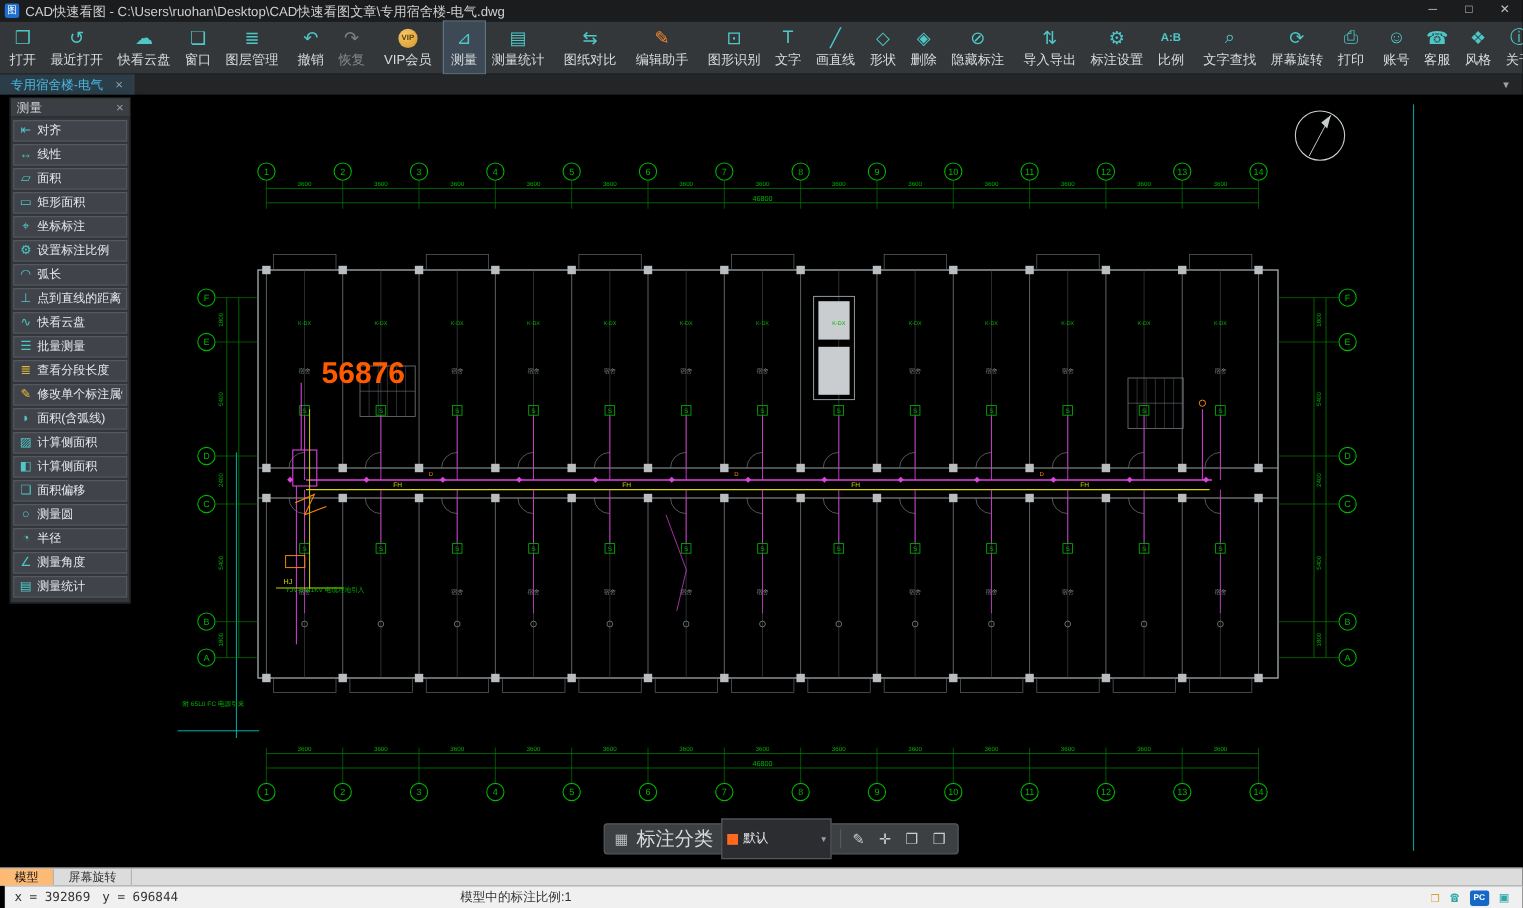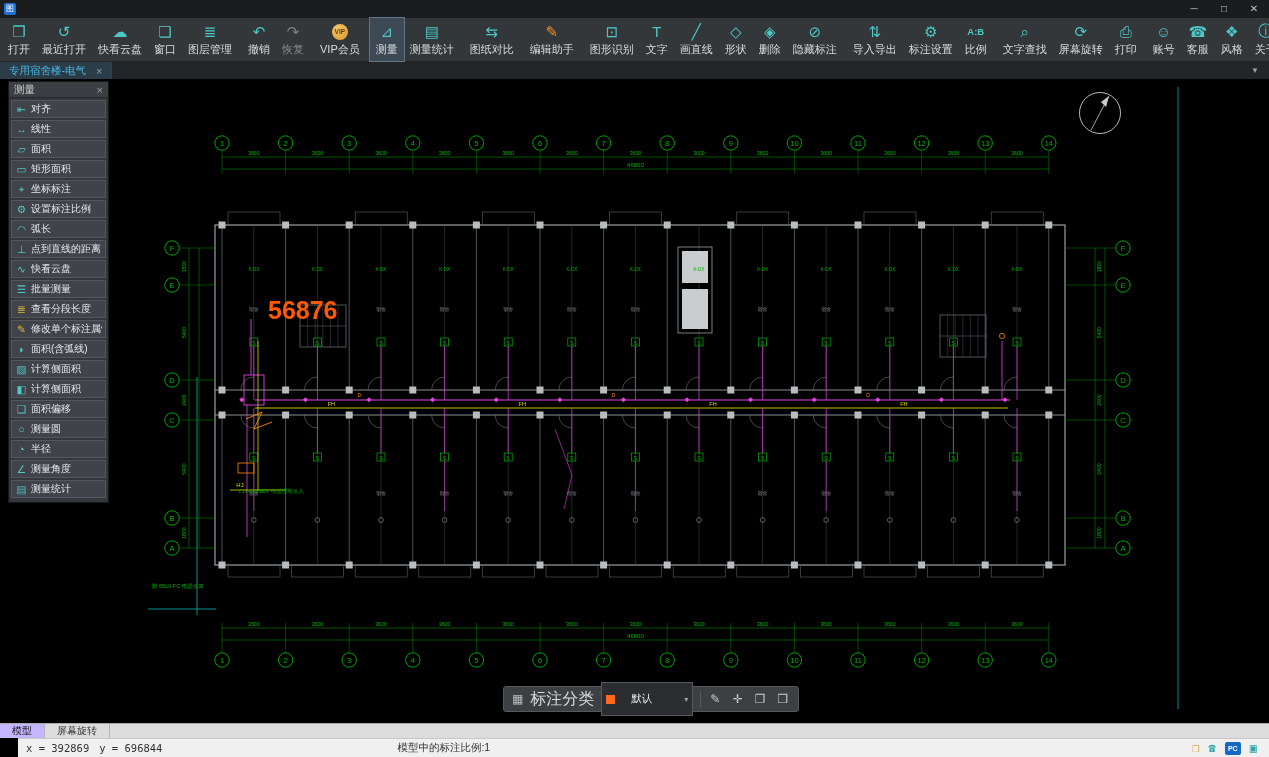--- a/index.html
+++ b/index.html
@@ -44,43 +44,44 @@
   .palette-close{margin-left:auto;color:#9aa0a4;font-size:11px}
   .palette-body{padding:2px}
   .pal-item{height:18px;margin-bottom:2px;background:#40444a;border:1px solid #54585e;display:flex;align-items:center;gap:3px;padding:0 3px}
   .pal-icon{width:13px;flex:0 0 auto;text-align:center;font-size:10.5px;color:#4ec7c7;line-height:16px}
   .pal-label{font-size:10px;color:#e6e8ea;white-space:nowrap;overflow:hidden}
 
   
   .mini{position:absolute;left:503px;top:686px;height:26px;background:#3d4043;border:1px solid #55585c;border-radius:3px;display:flex;align-items:center;gap:7px;padding:0 8px;z-index:5}
   .mini-grid{color:#b9bdc0;font-size:12px}
   .mini-label{color:#d9dbdd;font-size:16px;white-space:nowrap}
-  .mini-select{width:92px;height:34px;background:#2b2d30;border:1px solid #55585c;display:flex;align-items:center;gap:16px;padding:0 4px}
+  .mini-select{width:92px;height:34px;background:#2b2d30;border:1px solid #55585c;display:flex;align-items:center;gap:4px;padding:0 4px}
   .swatch{width:9px;height:9px;flex:0 0 auto}
   .mini-value{color:#e4e6e8;font-size:10.5px;flex:1}
   .mini-arrow{color:#9aa0a4;font-size:8px}
   .mini-sep{width:1px;height:16px;background:#55585c}
   .mini-act{color:#c9cdd0;font-size:12px;padding:0 2px}
 
   
   .bottom-tabs{position:absolute;top:723px;left:0;right:0;height:15px;background:#dcdcdc;border-top:1px solid #a8a8a8;display:flex;align-items:stretch;font-size:10px}
   .btab{display:flex;align-items:center;padding:0 12px;color:#333;border-right:1px solid #b5b5b5}
-  .btab.active{background:#c4b5fd;color:#111}
-  .statusbar{position:absolute;top:738px;left:18px;right:0;height:19px;background:#f0f0f0;border-top:1px solid #c9c9c9;display:flex;align-items:center;padding:0 8px;font-size:10.5px;color:#333;font-family:"DejaVu Sans Mono",monospace}
+  .btab.active{background:#fdba74;color:#111}
+  .statusbar{position:absolute;top:738px;left:4px;right:0;height:19px;background:#f0f0f0;border-top:1px solid #c9c9c9;display:flex;align-items:center;padding:0 8px;font-size:10.5px;color:#333;font-family:"DejaVu Sans Mono",monospace}
   .coord{margin-right:10px}
   .scale-text{margin-left:225px;font-family:Liberation Sans, sans-serif}
   .status-icons{margin-left:auto;display:flex;align-items:center;gap:9px;padding-right:4px}
   .st-icon{font-size:12px}
   .pc-badge{width:16px;height:13px;background:#1668c6;border-radius:2px;color:#fff;font-size:7px;font-weight:bold;display:flex;align-items:center;justify-content:center;font-family:"Liberation Sans",sans-serif}
 </style>
 </head>
 <body>
 
 <div class="titlebar">
   <div class="app-icon">图</div>
+  <div class="title-text">CAD快速看图 - C:\Users\ruohan\Desktop\CAD快速看图文章\专用宿舍楼-电气.dwg</div>
   <div class="win-controls">
     <div class="win-btn">─</div>
     <div class="win-btn">□</div>
     <div class="win-btn">✕</div>
   </div>
 </div>
 
 <div class="ribbon" id="ribbon">
     <div class="tb-group">
       <button class="tb-btn">

